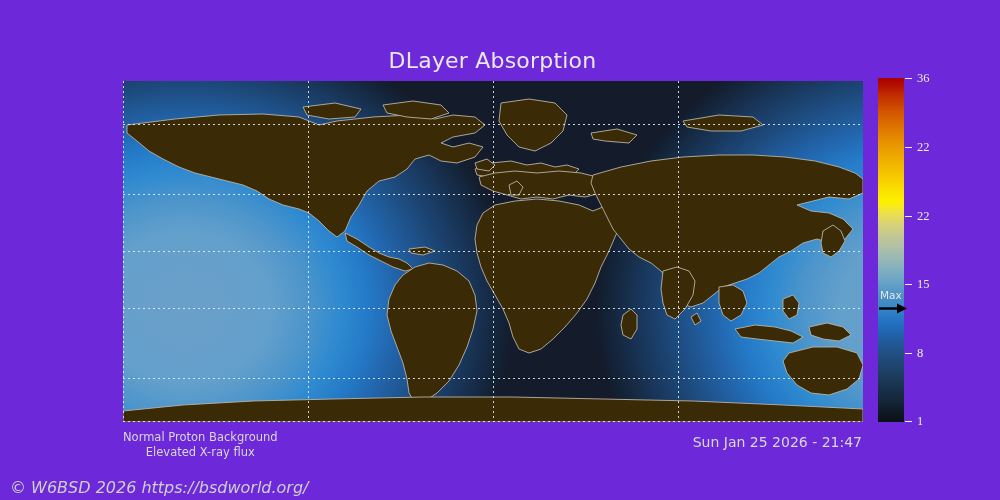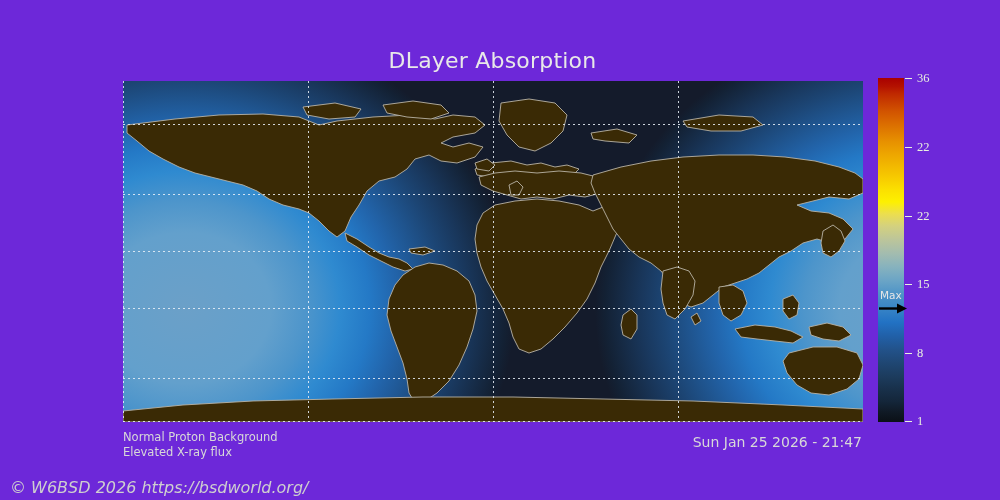--- a/index.html
+++ b/index.html
@@ -159,20 +159,21 @@
 
   
   .status-block {
     position: absolute;
     left: 123px;
     top: 430px;
     color: #d8d8d8;
     font-size: 11.5px;
     line-height: 15px;
     font-family: "DejaVu Sans", sans-serif;
+    text-align: center;
   }
   .timestamp {
     position: absolute;
     left: 600px;
     top: 434px;
     width: 262px;
     text-align: right;
     color: #d8d8d8;
     font-size: 14px;
     font-family: "DejaVu Sans", sans-serif;

